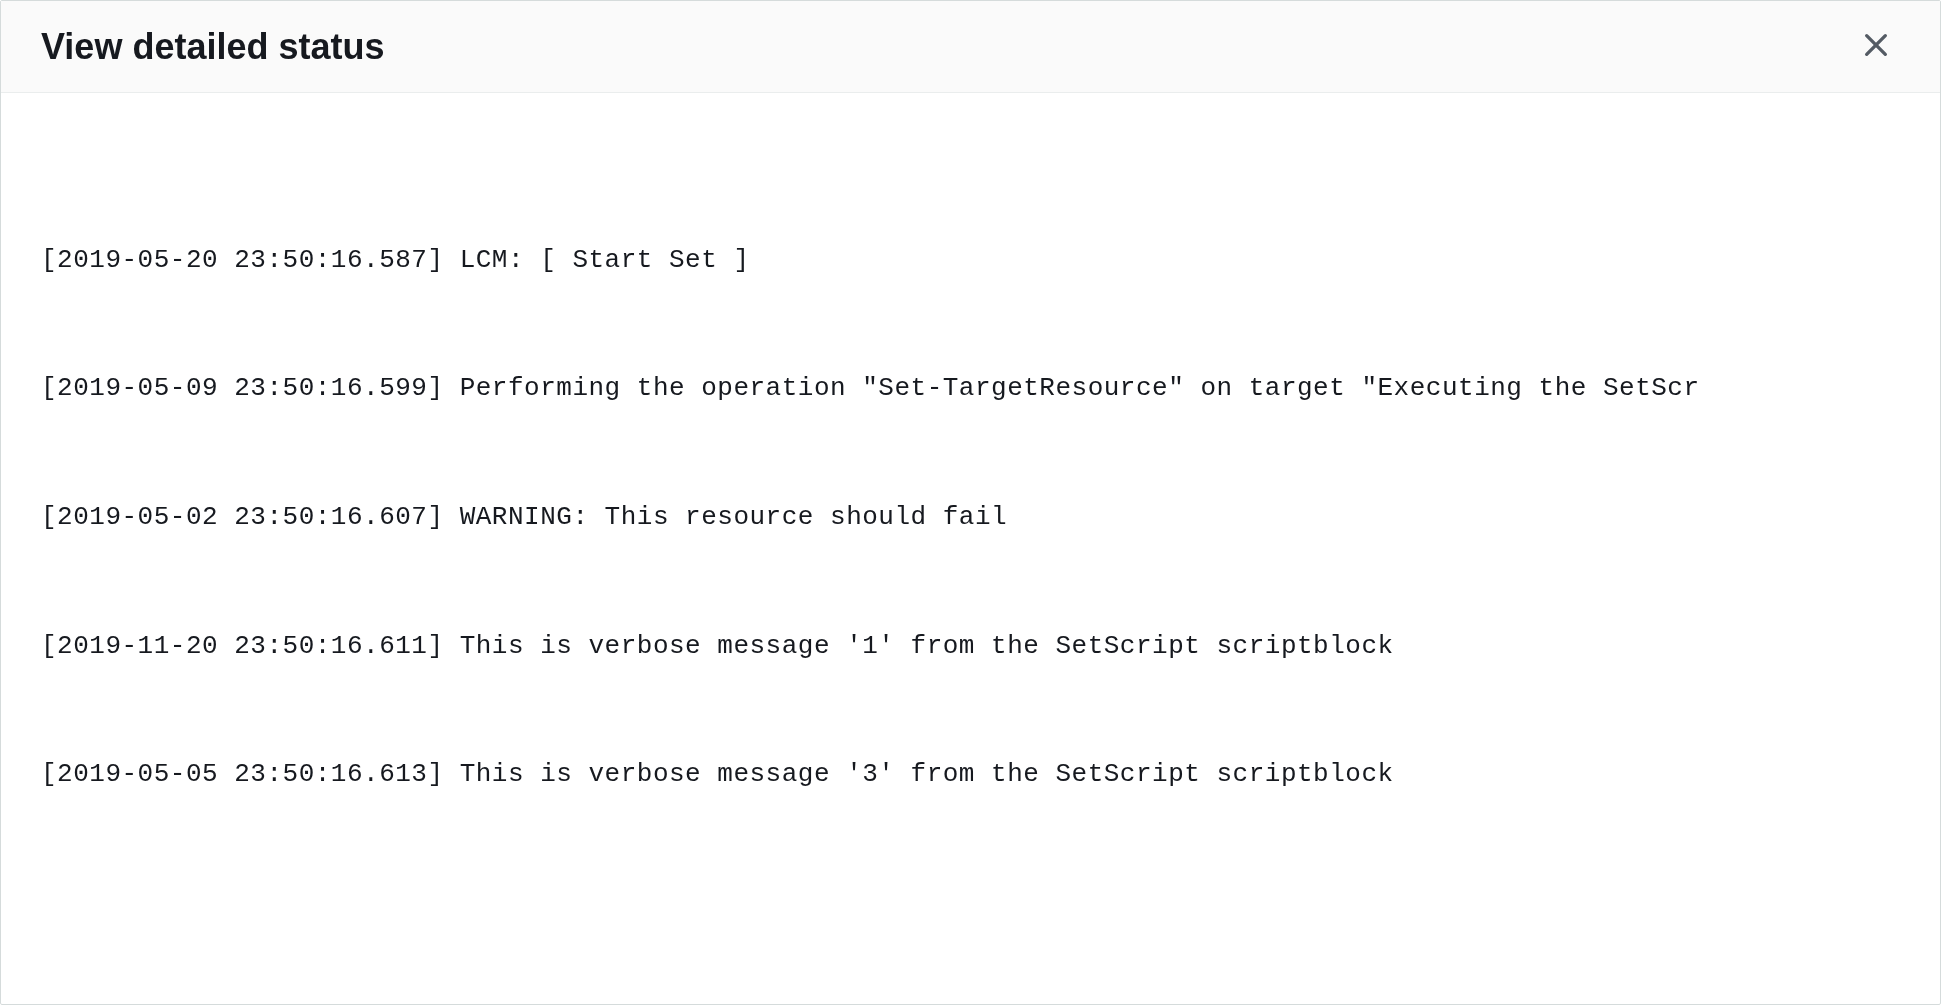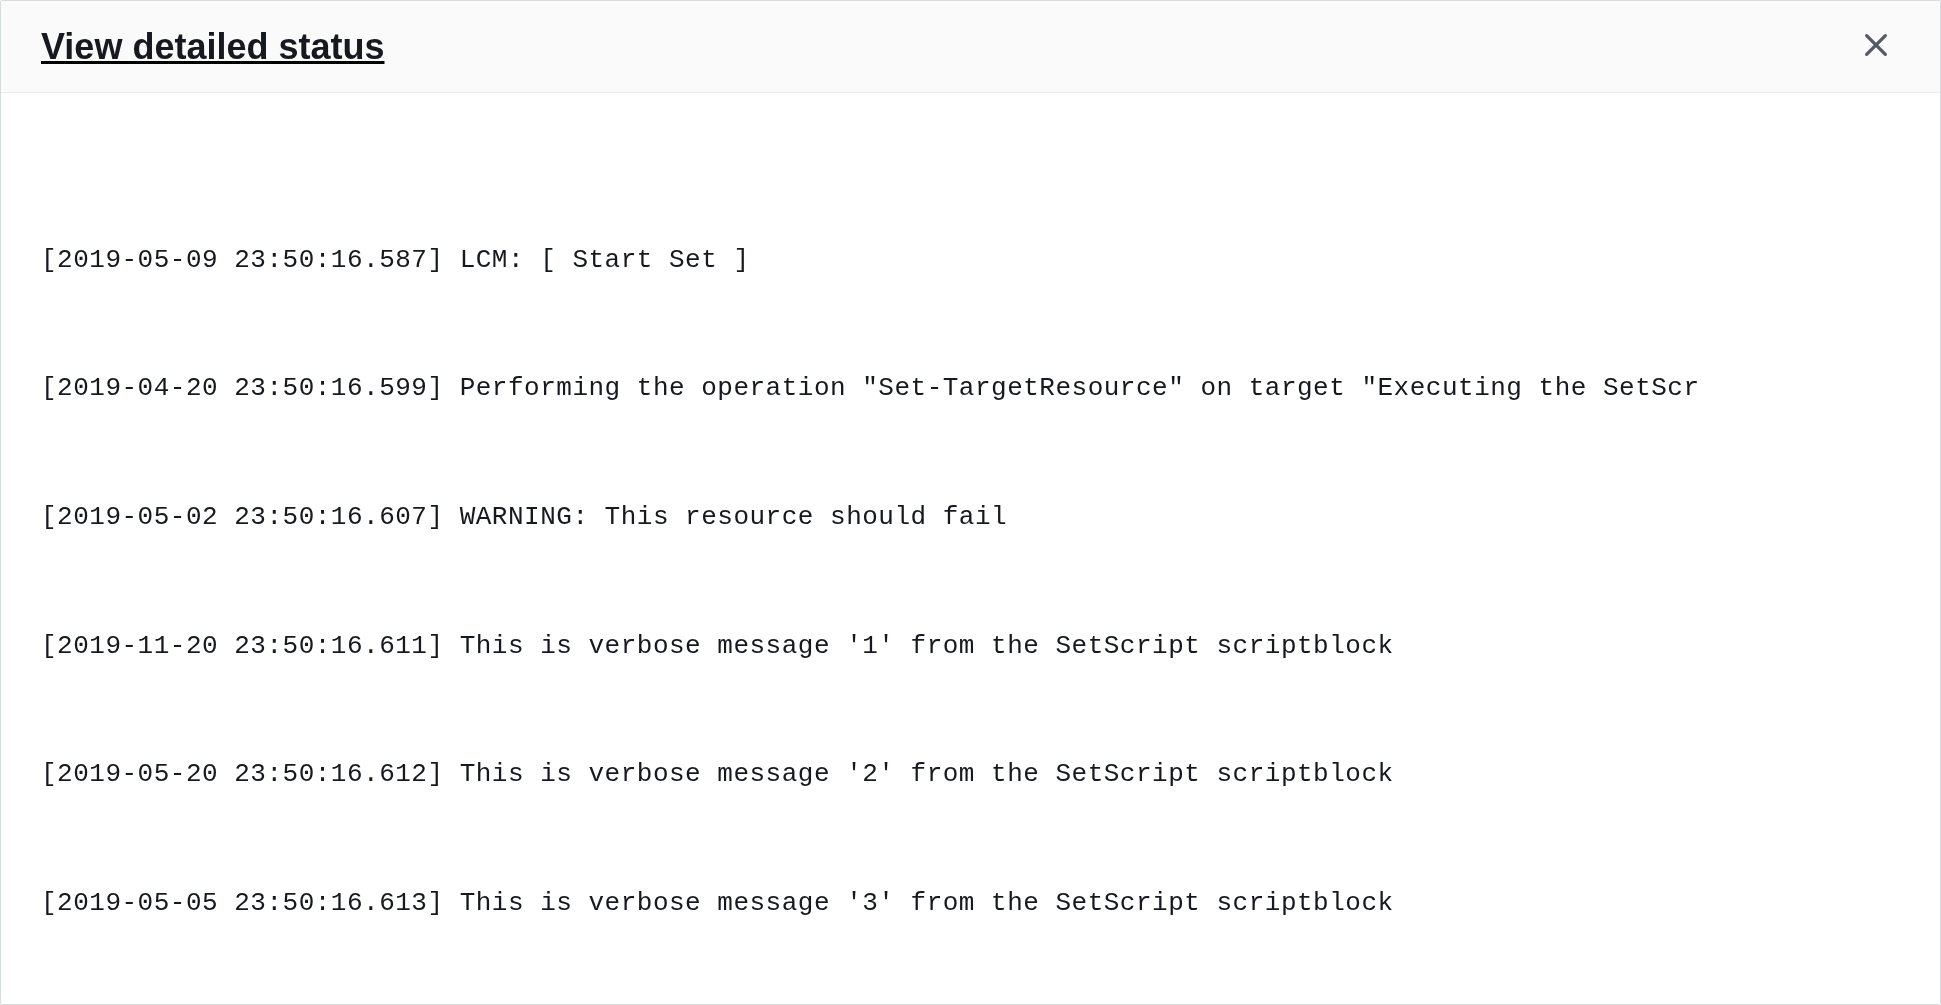--- a/index.html
+++ b/index.html
@@ -23,21 +23,20 @@
       display: flex;
       flex-direction: column;
     }
     .modal-header {
       display: flex;
       justify-content: space-between;
       align-items: center;
       padding: 20px 40px;
       border-bottom: 1px solid #eaeded;
       background: #fafafa;
-      text-decoration: underline;
     }
     .modal-title {
       font-size: 36px;
       font-weight: 700;
       color: #16191f;
     }
     .close-btn {
       background: none;
       border: none;
       cursor: pointer;
@@ -78,25 +77,24 @@
       <span>
         <svg viewBox="0 0 24 24" fill="none" stroke="currentColor" stroke-width="2.5" stroke-linecap="round">
           <line x1="5" y1="5" x2="19" y2="19"></line>
           <line x1="19" y1="5" x2="5" y2="19"></line>
         </svg>
       </span>
     </button>
   </div>
   <div class="modal-body">
     <div class="log-output">
-      <span class="log-line">[2019-05-09 23:50:16.587] LCM: [ Start Set ]</span>
-      <span class="log-line">[2019-04-20 23:50:16.599] Performing the operation "Set-TargetResource" on target "Executing the SetScr</span>
+      <span class="log-line">[2019-05-20 23:50:16.587] LCM: [ Start Set ]</span>
+      <span class="log-line">[2019-05-09 23:50:16.599] Performing the operation "Set-TargetResource" on target "Executing the SetScr</span>
       <span class="log-line">[2019-05-02 23:50:16.607] WARNING: This resource should fail</span>
       <span class="log-line">[2019-11-20 23:50:16.611] This is verbose message '1' from the SetScript scriptblock</span>
-      <span class="log-line">[2019-05-20 23:50:16.612] This is verbose message '2' from the SetScript scriptblock</span>
       <span class="log-line">[2019-05-05 23:50:16.613] This is verbose message '3' from the SetScript scriptblock</span>
       
       
       
       
       
       
       
       
       

